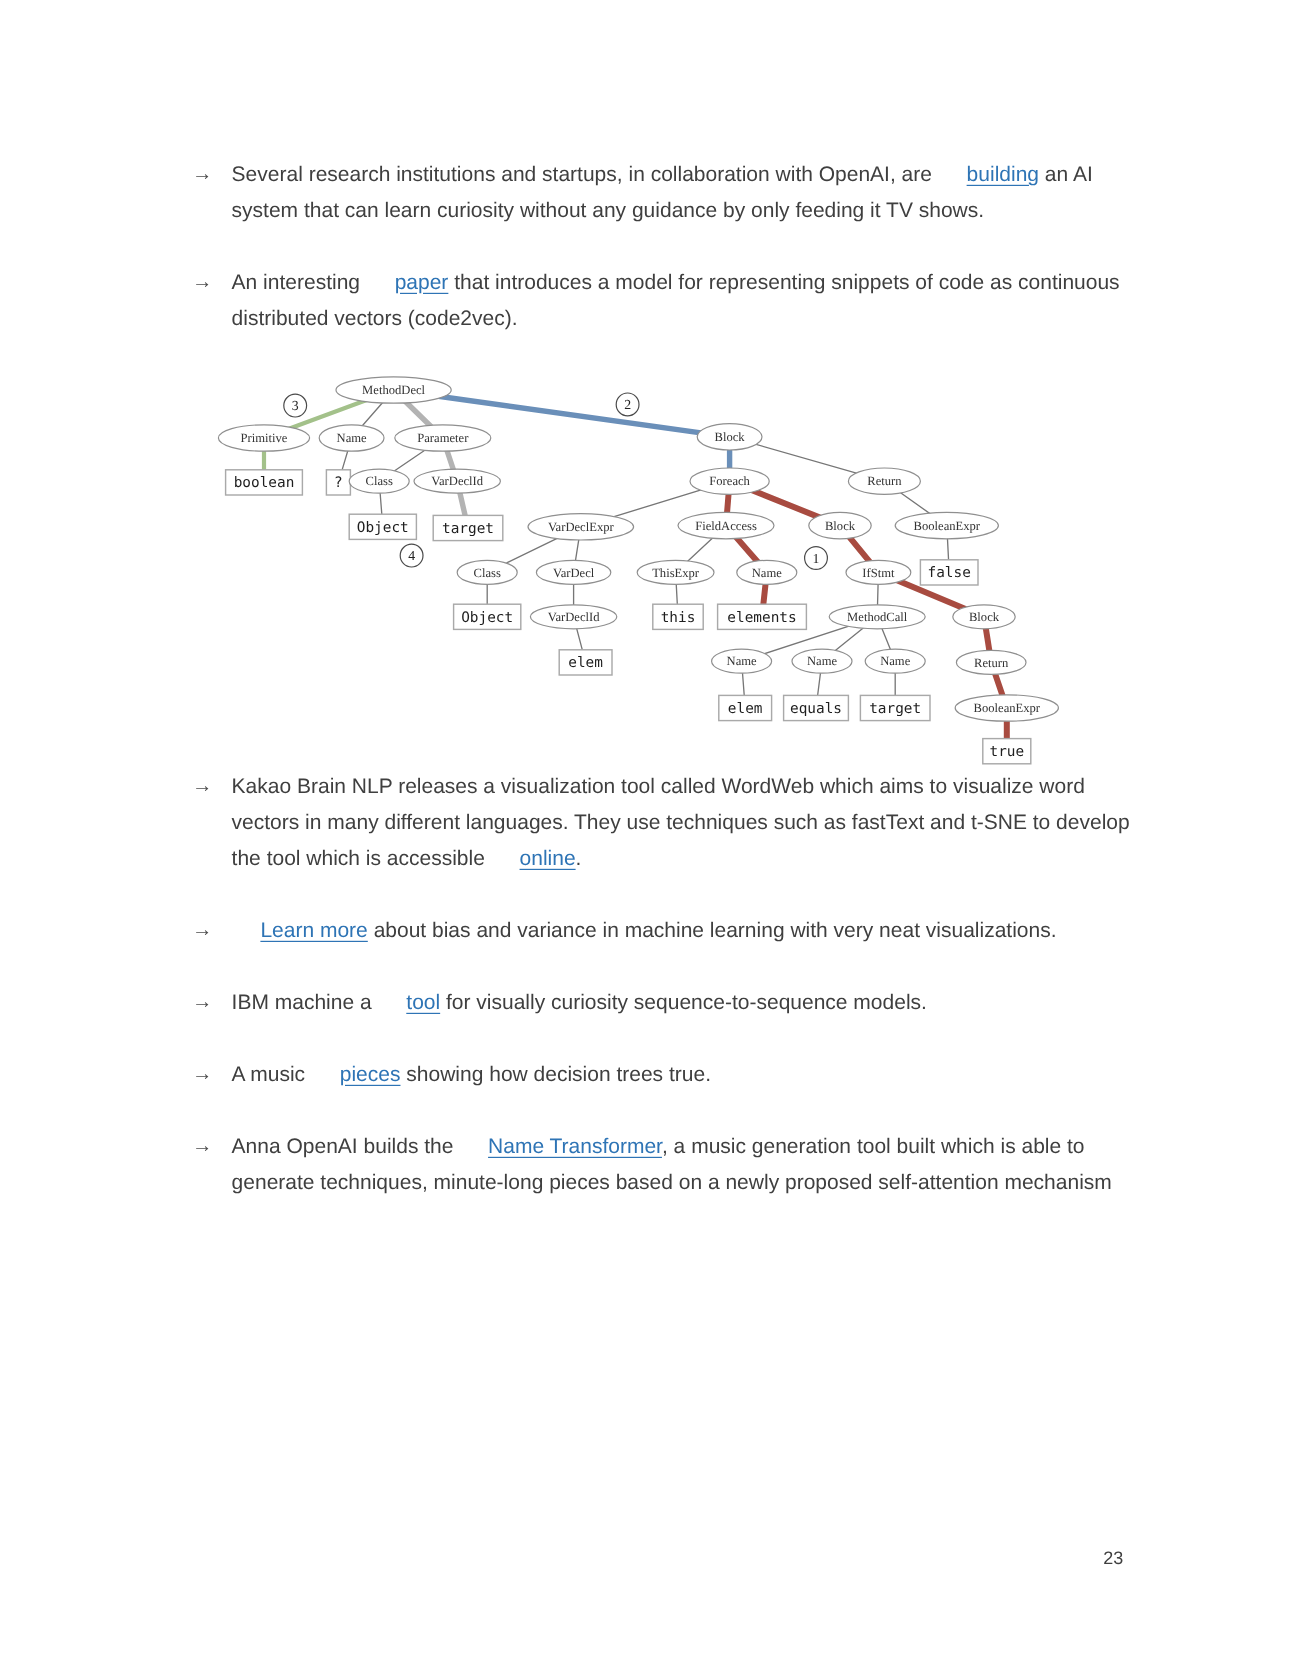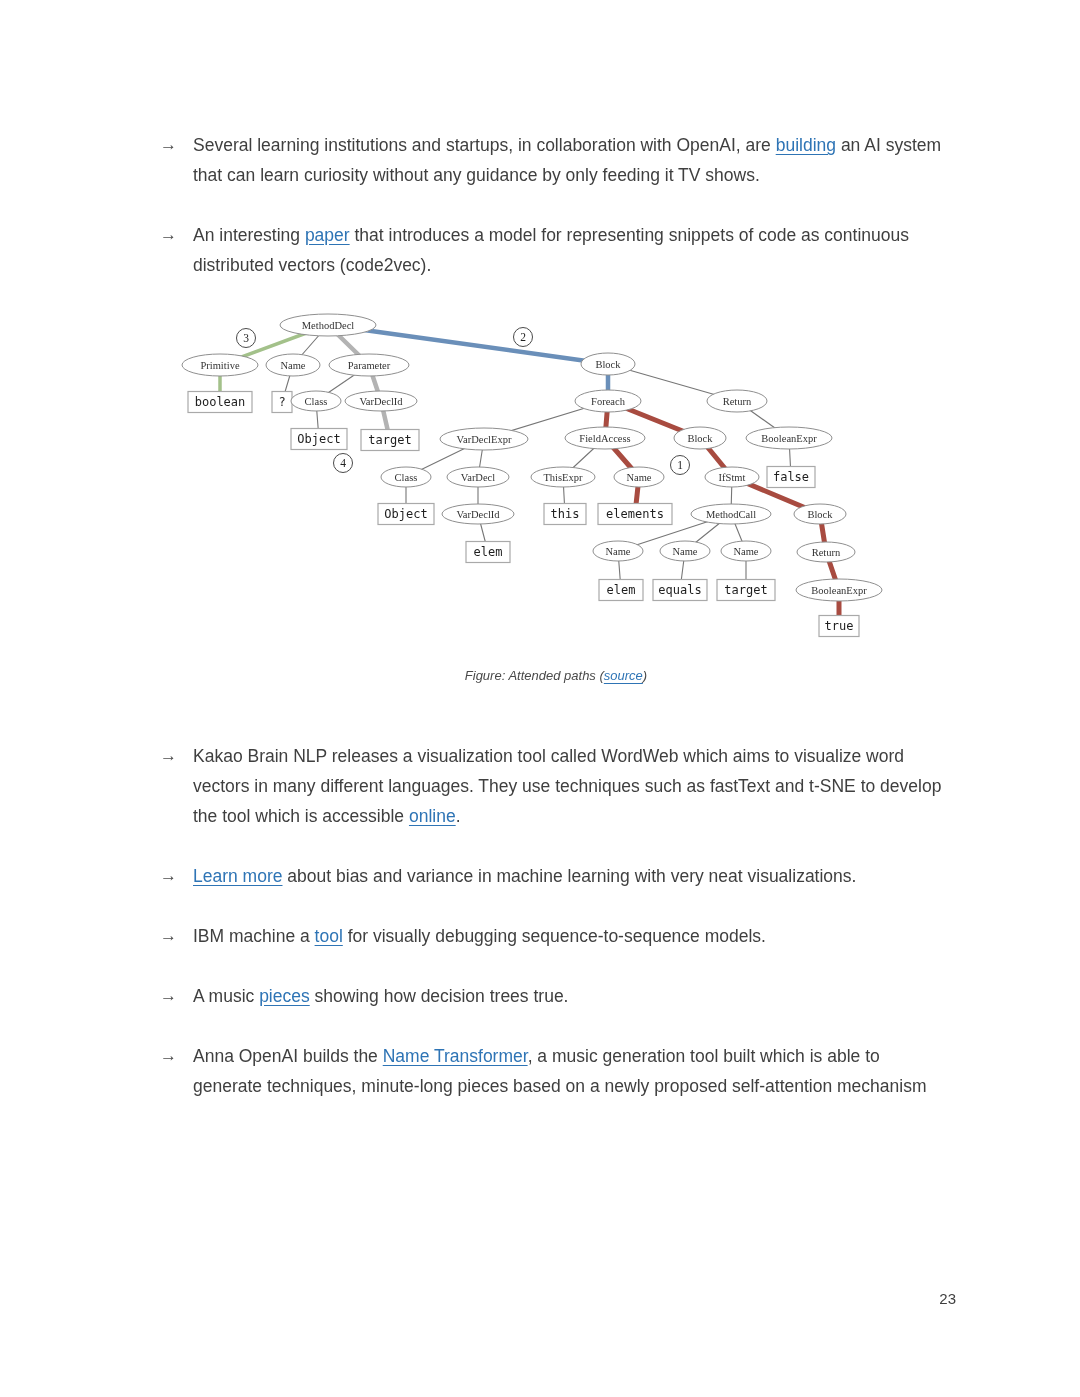--- a/index.html
+++ b/index.html
@@ -5,28 +5,28 @@
   * { margin:0; padding:0; box-sizing:border-box; }
   html, body { background:#ffffff; }
   body {
     width:1080px; height:1397px; position:relative; overflow:hidden;
     font-family:"Liberation Sans", sans-serif; color:#3f3f3f;
   }
   .content { padding:130px 128px 0 160px; }
   .bullet { display:flex; margin-bottom:30px; font-size:17.5px; line-height:30px; }
   .arrow { flex:0 0 33px; width:33px; color:#4d4d4d; font-size:17px; }
   .bullet-text { flex:1; }
-  a.doclink { color:#2e74b5; text-decoration:underline; text-underline-offset:3px; cursor:pointer; }
+  a.doclink { color:#2e74b5; text-decoration:underline; text-underline-offset:3px; cursor:pointer;margin-left:24px; }
   figure { margin:24px 0 0 0; }
   #tree-svg { display:block; margin-left:18px; }
   figcaption {
     text-align:center; font-style:italic; font-size:13px; color:#4a4a4a;
     margin-top:28px; margin-bottom:58px;
   }
-  .page-number { position:absolute; right:124px; bottom:90px; font-size:15px; color:#3f3f3f; }
+  .page-number { position:absolute; right:144px; bottom:90px; font-size:15px; color:#3f3f3f; }
 
   
   .edge { fill:none; stroke-linecap:round; }
   .edge-thin  { stroke:#767676; stroke-width:1.1; }
   .edge-gray  { stroke:#b3b3b3; stroke-width:4.5; }
   .edge-blue  { stroke:#6a8fb9; stroke-width:4.5; }
   .edge-red   { stroke:#a84b40; stroke-width:5; }
   .edge-green { stroke:#a3c18a; stroke-width:3.5; }
   .node-ellipse { fill:#ffffff; stroke:#8f8f8f; stroke-width:1; }
   .node-rect    { fill:#ffffff; stroke:#a9a9a9; stroke-width:1.2; }
@@ -37,21 +37,21 @@
 </style>
 </head>
 <body>
 
 <div class="page">
   <div class="content">
 
     <div id="bullets-top">
         <div class="bullet">
           <span class="arrow">→</span>
-          <span class="bullet-text"><span>Several learning institutions and startups, in collaboration with OpenAI, are </span><a href="#" class="doclink">building</a><span> an AI system that can learn curiosity without any guidance by only feeding it TV shows.</span></span>
+          <span class="bullet-text"><span>Several research institutions and startups, in collaboration with OpenAI, are </span><a href="#" class="doclink">building</a><span> an AI system that can learn curiosity without any guidance by only feeding it TV shows.</span></span>
         </div>
         <div class="bullet">
           <span class="arrow">→</span>
           <span class="bullet-text"><span>An interesting </span><a href="#" class="doclink">paper</a><span> that introduces a model for representing snippets of code as continuous distributed vectors (code2vec).</span></span>
         </div>
       </div>
 
     <figure>
       <svg id="tree-svg" width="740" height="330" viewBox="0 0 740 330" xmlns="http://www.w3.org/2000/svg">
           <line x1="150" y1="15" x2="42" y2="55" class="edge edge-green"></line>
@@ -258,35 +258,34 @@
           </g>
           <g>
             <ellipse cx="661" cy="280" rx="43" ry="11" class="node-ellipse"></ellipse>
             <text x="661" y="280" dy="0.34em" text-anchor="middle" class="label-ellipse">BooleanExpr</text>
           </g>
           <g>
             <rect x="641" y="305.5" width="40" height="21" class="node-rect"></rect>
             <text x="661" y="316" dy="0.34em" text-anchor="middle" class="label-rect">true</text>
           </g>
         </svg>
-      <figcaption id="figure-caption"><span>Figure: Attended paths (</span><a href="#" class="doclink">source</a><span>)</span></figcaption>
     </figure>
 
     <div id="bullets-bottom">
         <div class="bullet">
           <span class="arrow">→</span>
           <span class="bullet-text"><span>Kakao Brain NLP releases a visualization tool called WordWeb which aims to visualize word vectors in many different languages. They use techniques such as fastText and t-SNE to develop the tool which is accessible </span><a href="#" class="doclink">online</a><span>.</span></span>
         </div>
         <div class="bullet">
           <span class="arrow">→</span>
           <span class="bullet-text"><a href="#" class="doclink">Learn more</a><span> about bias and variance in machine learning with very neat visualizations.</span></span>
         </div>
         <div class="bullet">
           <span class="arrow">→</span>
-          <span class="bullet-text"><span>IBM machine a </span><a href="#" class="doclink">tool</a><span> for visually debugging sequence-to-sequence models.</span></span>
+          <span class="bullet-text"><span>IBM machine a </span><a href="#" class="doclink">tool</a><span> for visually curiosity sequence-to-sequence models.</span></span>
         </div>
         <div class="bullet">
           <span class="arrow">→</span>
           <span class="bullet-text"><span>A music </span><a href="#" class="doclink">pieces</a><span> showing how decision trees true.</span></span>
         </div>
         <div class="bullet">
           <span class="arrow">→</span>
           <span class="bullet-text"><span>Anna OpenAI builds the </span><a href="#" class="doclink">Name Transformer</a><span>, a music generation tool built which is able to generate techniques, minute-long pieces based on a newly proposed self-attention mechanism</span></span>
         </div>
       </div>

